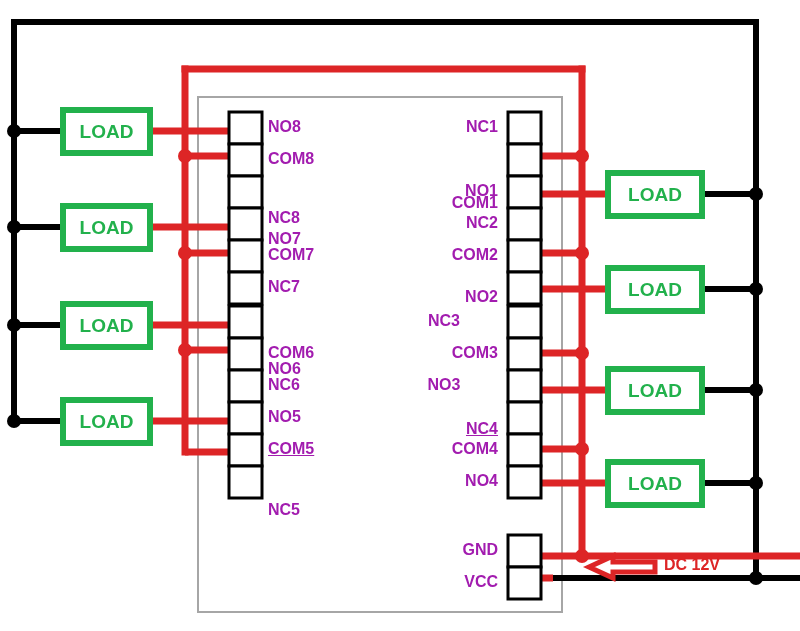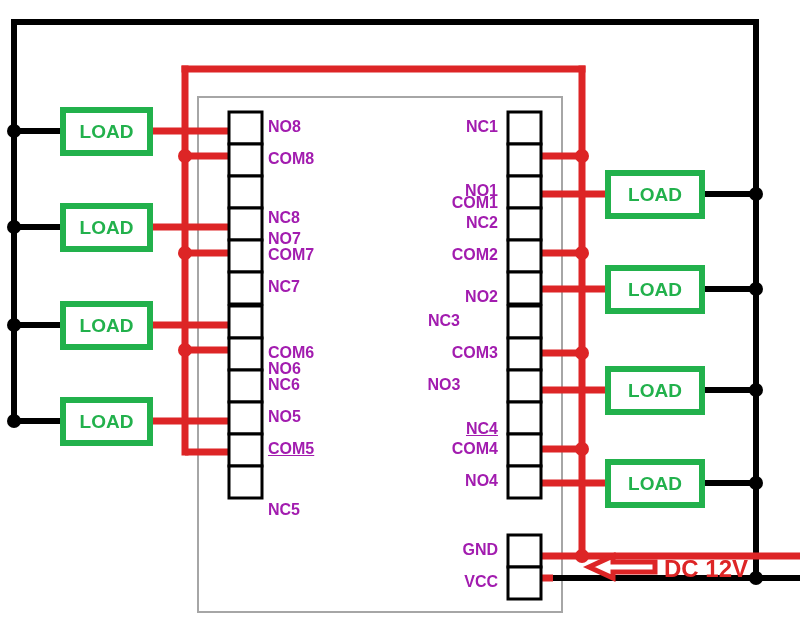--- a/index.html
+++ b/index.html
@@ -3,21 +3,21 @@
 <meta charset="utf-8">
 <style>
   html,body{margin:0;padding:0;background:#ffffff;}
   body{font-family:"Liberation Sans",sans-serif;}
   #stage{position:relative;width:800px;height:631px;background:#fff;overflow:hidden;}
   #stage svg{position:absolute;top:0;left:0;}
   .term-label{position:absolute;font-family:"Liberation Sans",sans-serif;font-weight:bold;font-size:16px;color:#a21caf;white-space:nowrap;line-height:1;}
   .term-label.left{text-align:left;}
   .term-label.right{text-align:right;}
   .load-text{position:absolute;font-family:"Liberation Sans",sans-serif;font-weight:bold;font-size:19px;white-space:nowrap;line-height:1;}
-  .dc-text{position:absolute;font-family:"Liberation Sans",sans-serif;font-weight:bold;font-size:24px;white-space:nowrap;line-height:1;}
+  .dc-text{position:absolute;font-family:"Liberation Sans",sans-serif;font-weight:bold;font-size:16px;white-space:nowrap;line-height:1;}
 </style>
 </head>
 <body>
 
 <div id="stage">
 
   <svg width="800" height="631" viewBox="0 0 800 631">
 
     <rect x="198" y="97" width="364" height="515" fill="none" stroke="#a6a6a6" stroke-width="2"></rect>
 

